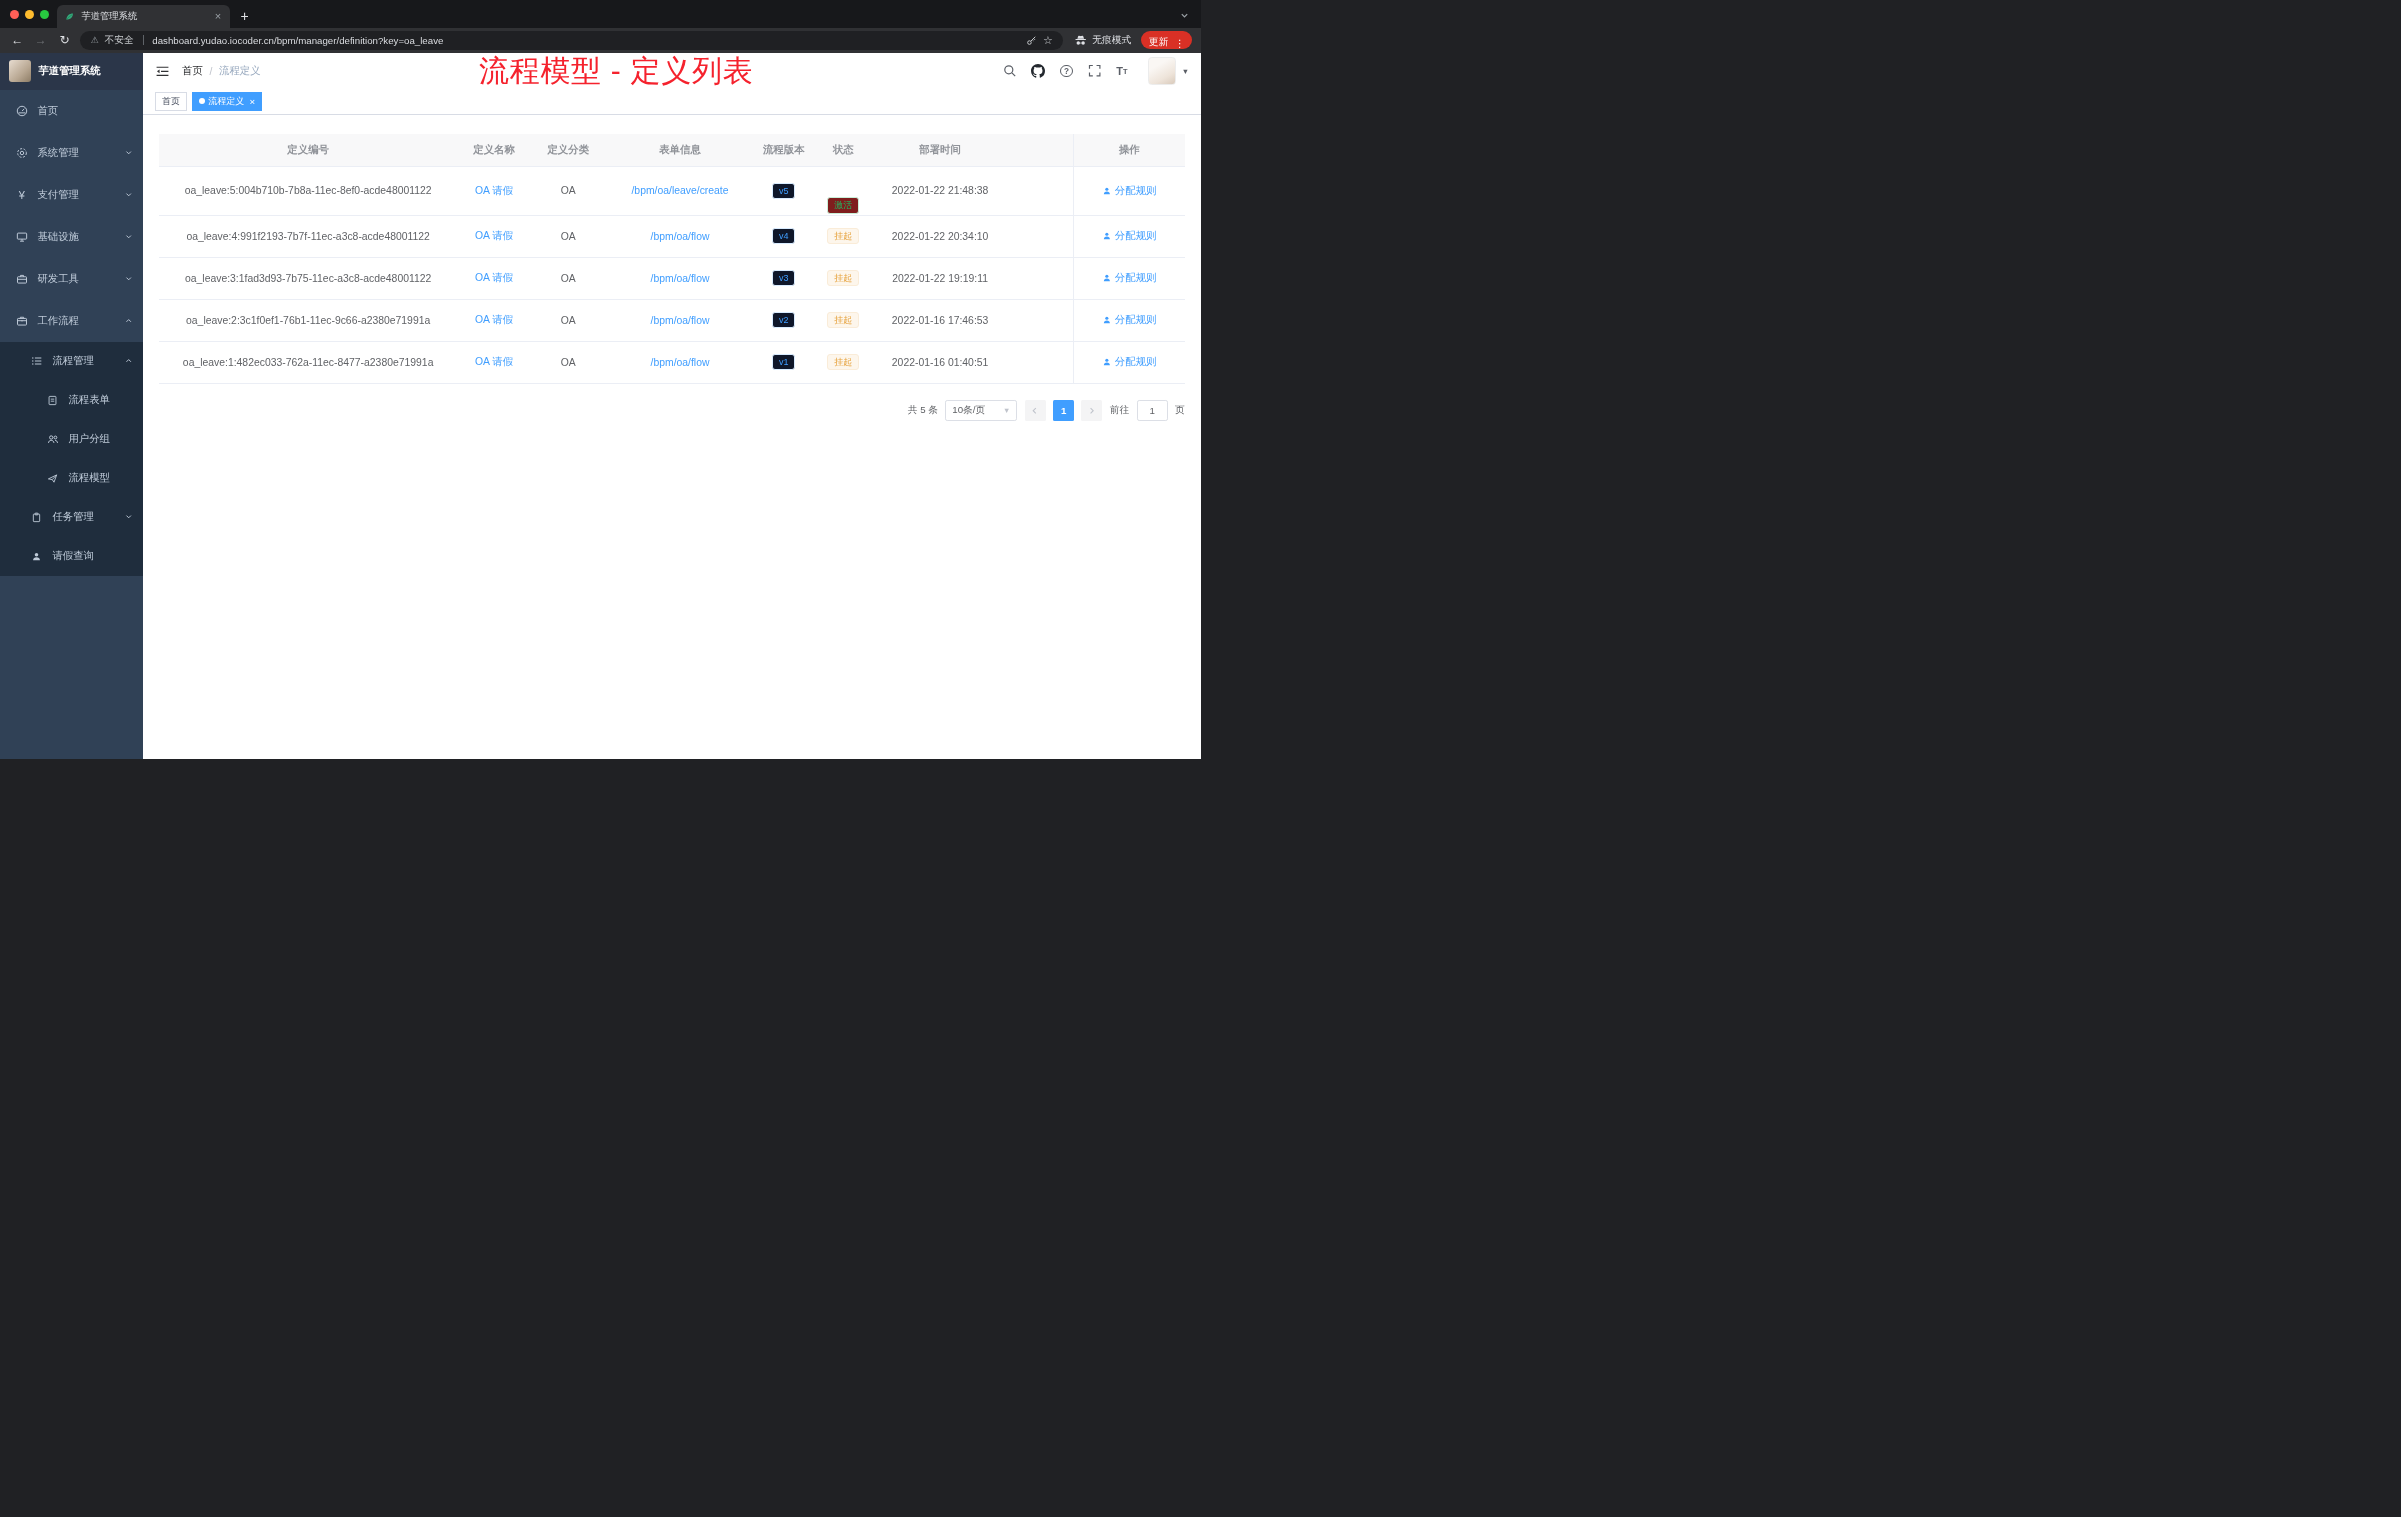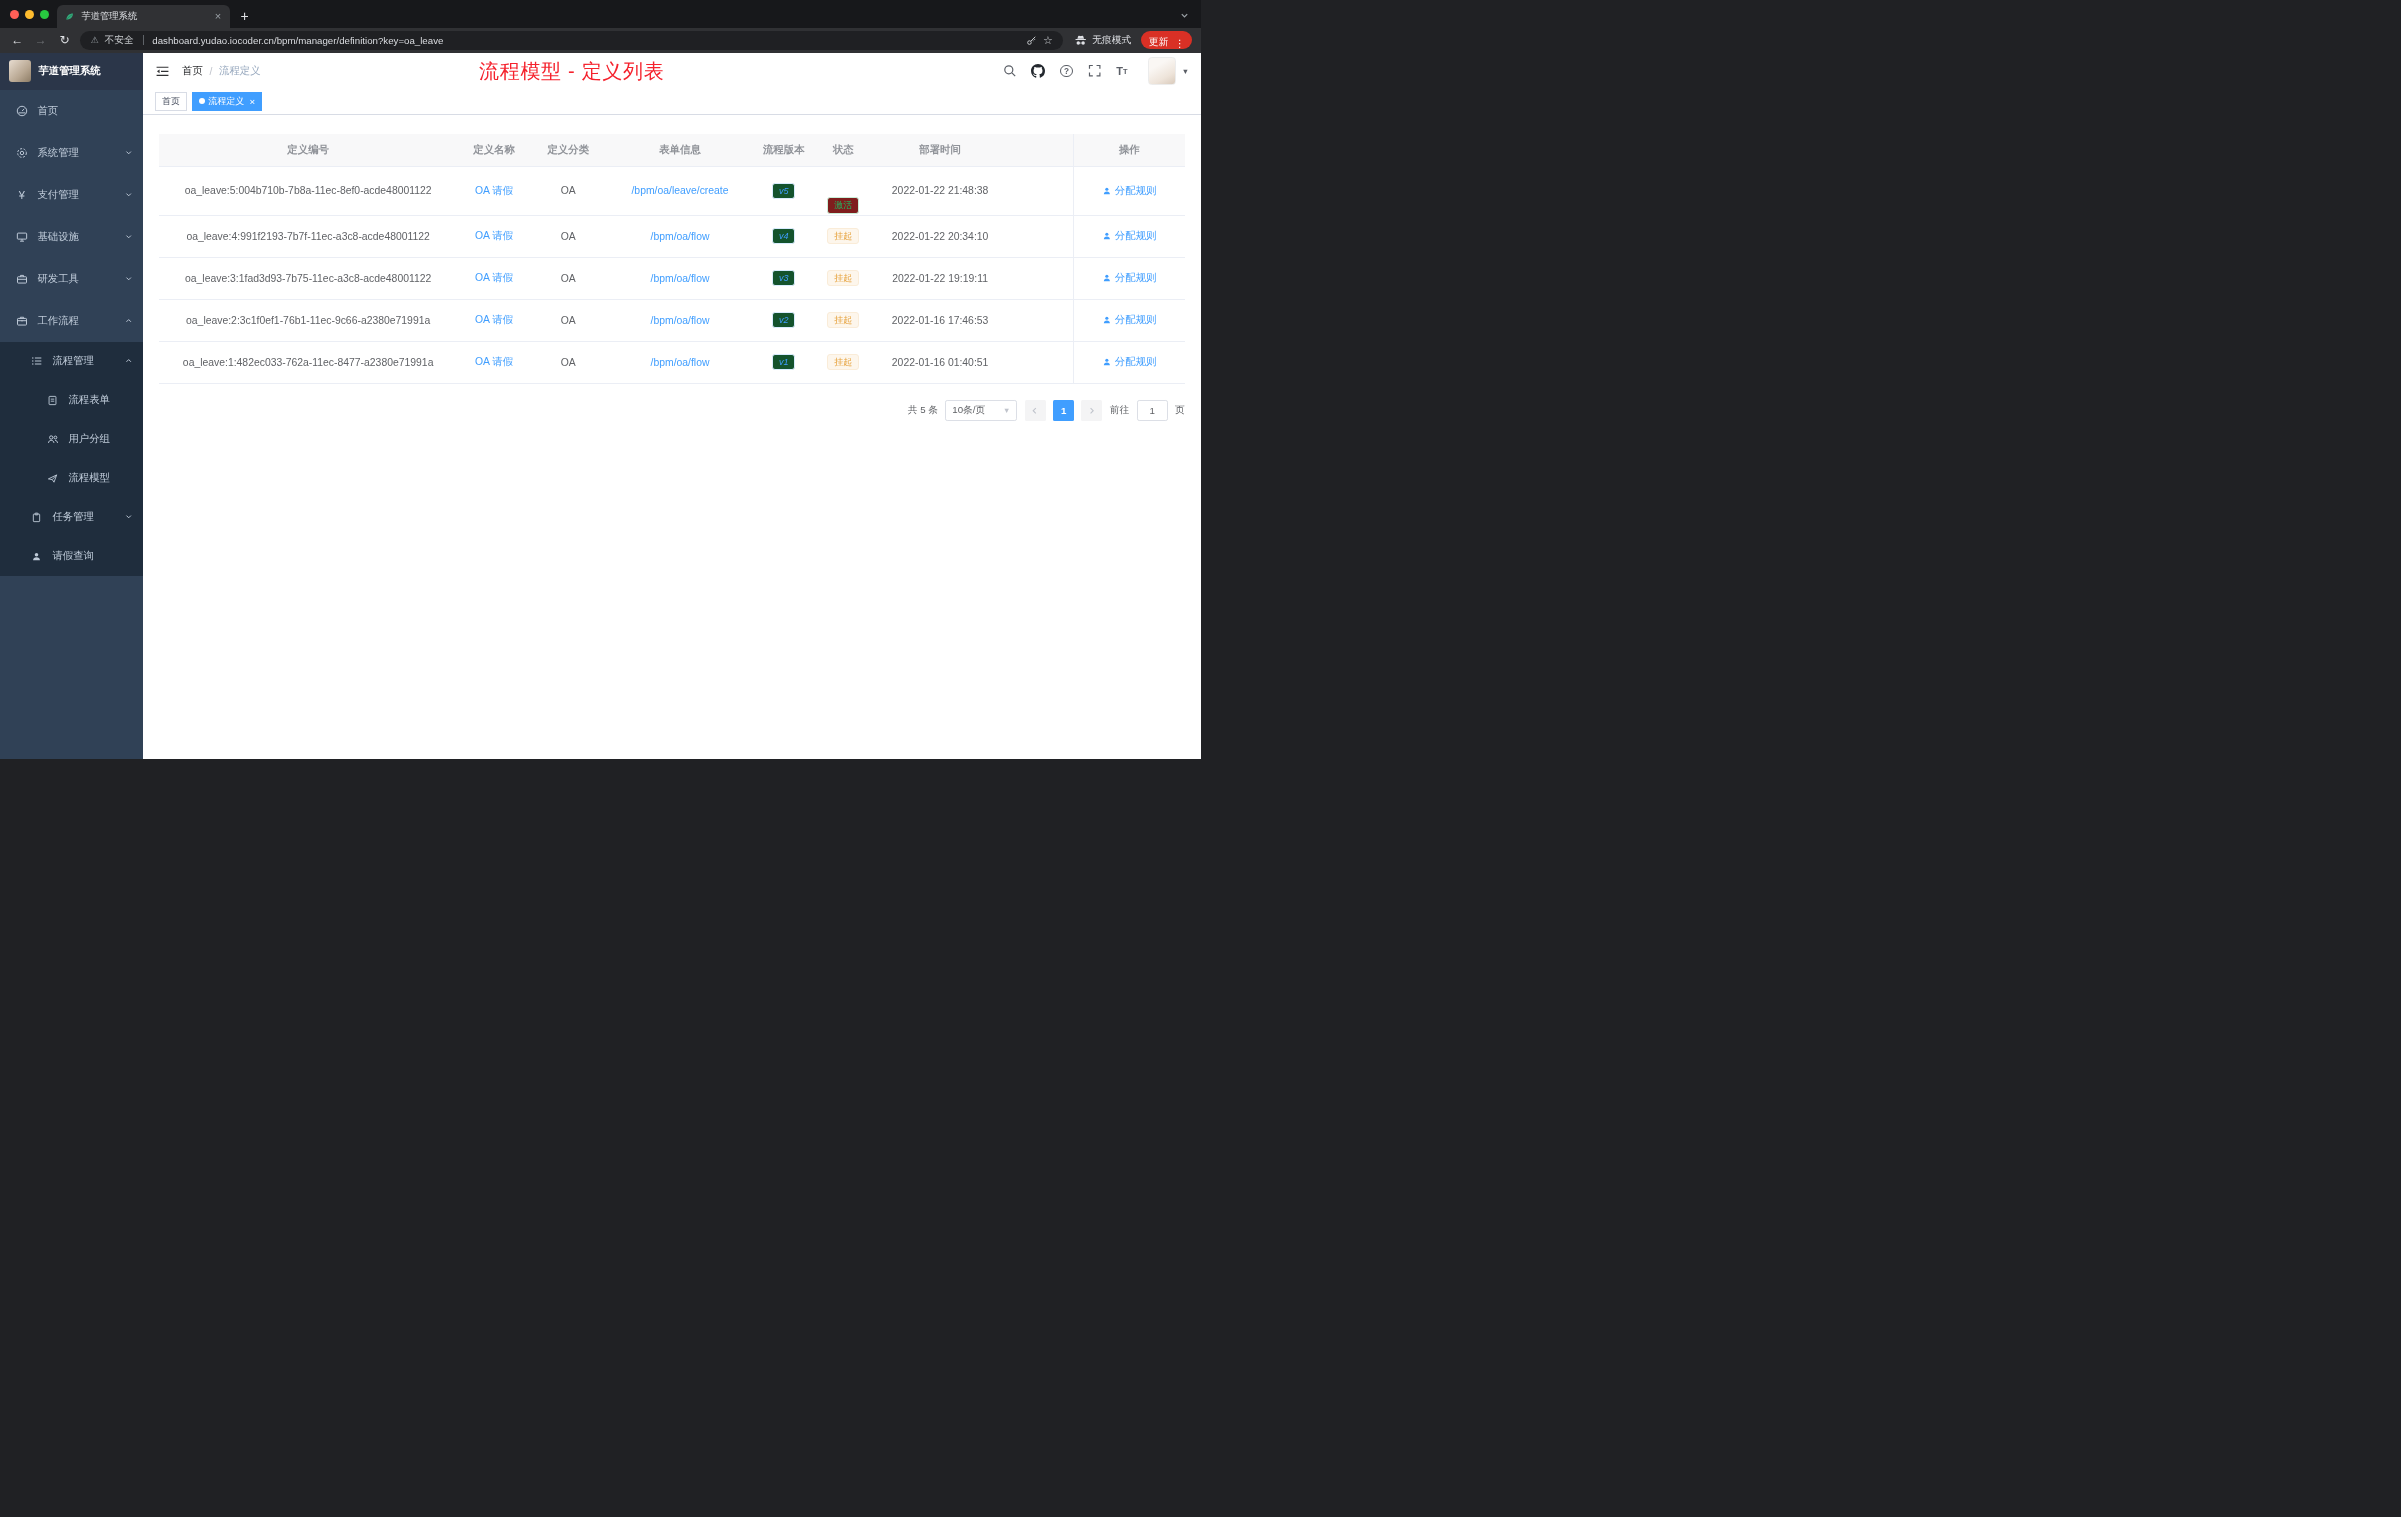--- a/index.html
+++ b/index.html
@@ -50,21 +50,21 @@
   .chev.up svg{transform:rotate(180deg);}
 
   .main{flex:1;display:flex;flex-direction:column;background:#fff;min-width:0;}
   .hdr{height:37px;display:flex;align-items:center;padding:0 12px;position:relative;background:#fff;}
   .hamburger{margin-right:12px;cursor:pointer;display:flex;color:#303133;}
   .crumb{font-size:10.4px;display:flex;align-items:center;}
   .crumb-home{color:#303133;cursor:pointer;}
   .crumb-sep{color:#c0c4cc;margin:0 6.7px;}
   .crumb-cur{color:#97a8be;}
   .annotation{position:absolute;left:336px;top:50%;transform:translateY(-50%);color:#f5222d;
-              font-size:20px;font-weight:500;letter-spacing:0.7px;white-space:nowrap;}
+              font-size:30px;font-weight:500;letter-spacing:0.7px;white-space:nowrap;}
   .hdr-right{margin-left:auto;display:flex;align-items:center;gap:15px;color:#5a5e66;}
   .hico{display:flex;align-items:center;cursor:pointer;color:#5a5e66;}
   .qmark{width:12.6px;height:12.6px;border:1.2px solid #5a5e66;border-radius:50%;font-size:8.2px;font-weight:bold;
          display:flex;align-items:center;justify-content:center;}
   .fontsize-ico{font-weight:bold;font-size:11px;}
   .fontsize-ico small{font-size:7.4px;}
   .avatar-wrap{display:flex;align-items:center;gap:5.2px;margin-left:6px;cursor:pointer;}
   .avatar{width:28px;height:28px;border-radius:3.7px;border:0.7px solid #ececec;
           background:linear-gradient(150deg,#faf7f4 30%,#eee4da 70%,#d9cabb);}
   .caret-down{color:#5a5e66;font-size:7.4px;}
@@ -79,21 +79,21 @@
 
   .content{flex:1;padding:19.3px 16.3px;background:#fff;overflow:hidden;}
   table.grid{width:100%;border-collapse:collapse;table-layout:fixed;font-size:10.4px;color:#606266;}
   .grid th{background:#f8f8f9;color:#909399;font-weight:bold;height:33px;text-align:center;
            border-bottom:0.7px solid #ebeef5;font-size:10.4px;overflow:hidden;white-space:nowrap;}
   .grid td{height:42px;text-align:center;border-bottom:0.7px solid #ebeef5;overflow:hidden;white-space:nowrap;}
   .col-op{border-left:0.7px solid #ebeef5 !important;}
   a.lnk{color:#409eff;text-decoration:none;cursor:pointer;}
   .op-link{color:#409eff;cursor:pointer;display:inline-flex;align-items:center;gap:3px;}
   .eltag{display:inline-block;height:16.3px;line-height:15px;padding:0 6px;border-radius:3px;font-size:9px;border:0.7px solid;}
-  .tag-ver{background:#14532d;border-color:#d9ecff;color:#409eff;font-style:italic;}
+  .tag-ver{background:#0f172a;border-color:#d9ecff;color:#409eff;}
   .tag-success{background:#7f1d1d;border-color:#c8efd8;color:#1fbc63;margin-top:29px;}
   .tag-warning{background:#fdf6ec;border-color:#faecd8;color:#e6a23c;}
 
   .pagination{margin-top:16.3px;display:flex;align-items:center;justify-content:flex-end;gap:7.4px;
               font-size:9.7px;color:#606266;}
   .psel{width:72px;height:21px;border:0.7px solid #dcdfe6;border-radius:2.2px;display:flex;align-items:center;
         justify-content:space-between;padding:0 6px;cursor:pointer;background:#fff;}
   .psel .caret-down{color:#c0c4cc;}
   .pbtn{min-width:21px;height:21px;border-radius:1.5px;background:#f4f4f5;color:#c0c4cc;display:flex;
         align-items:center;justify-content:center;cursor:pointer;}

